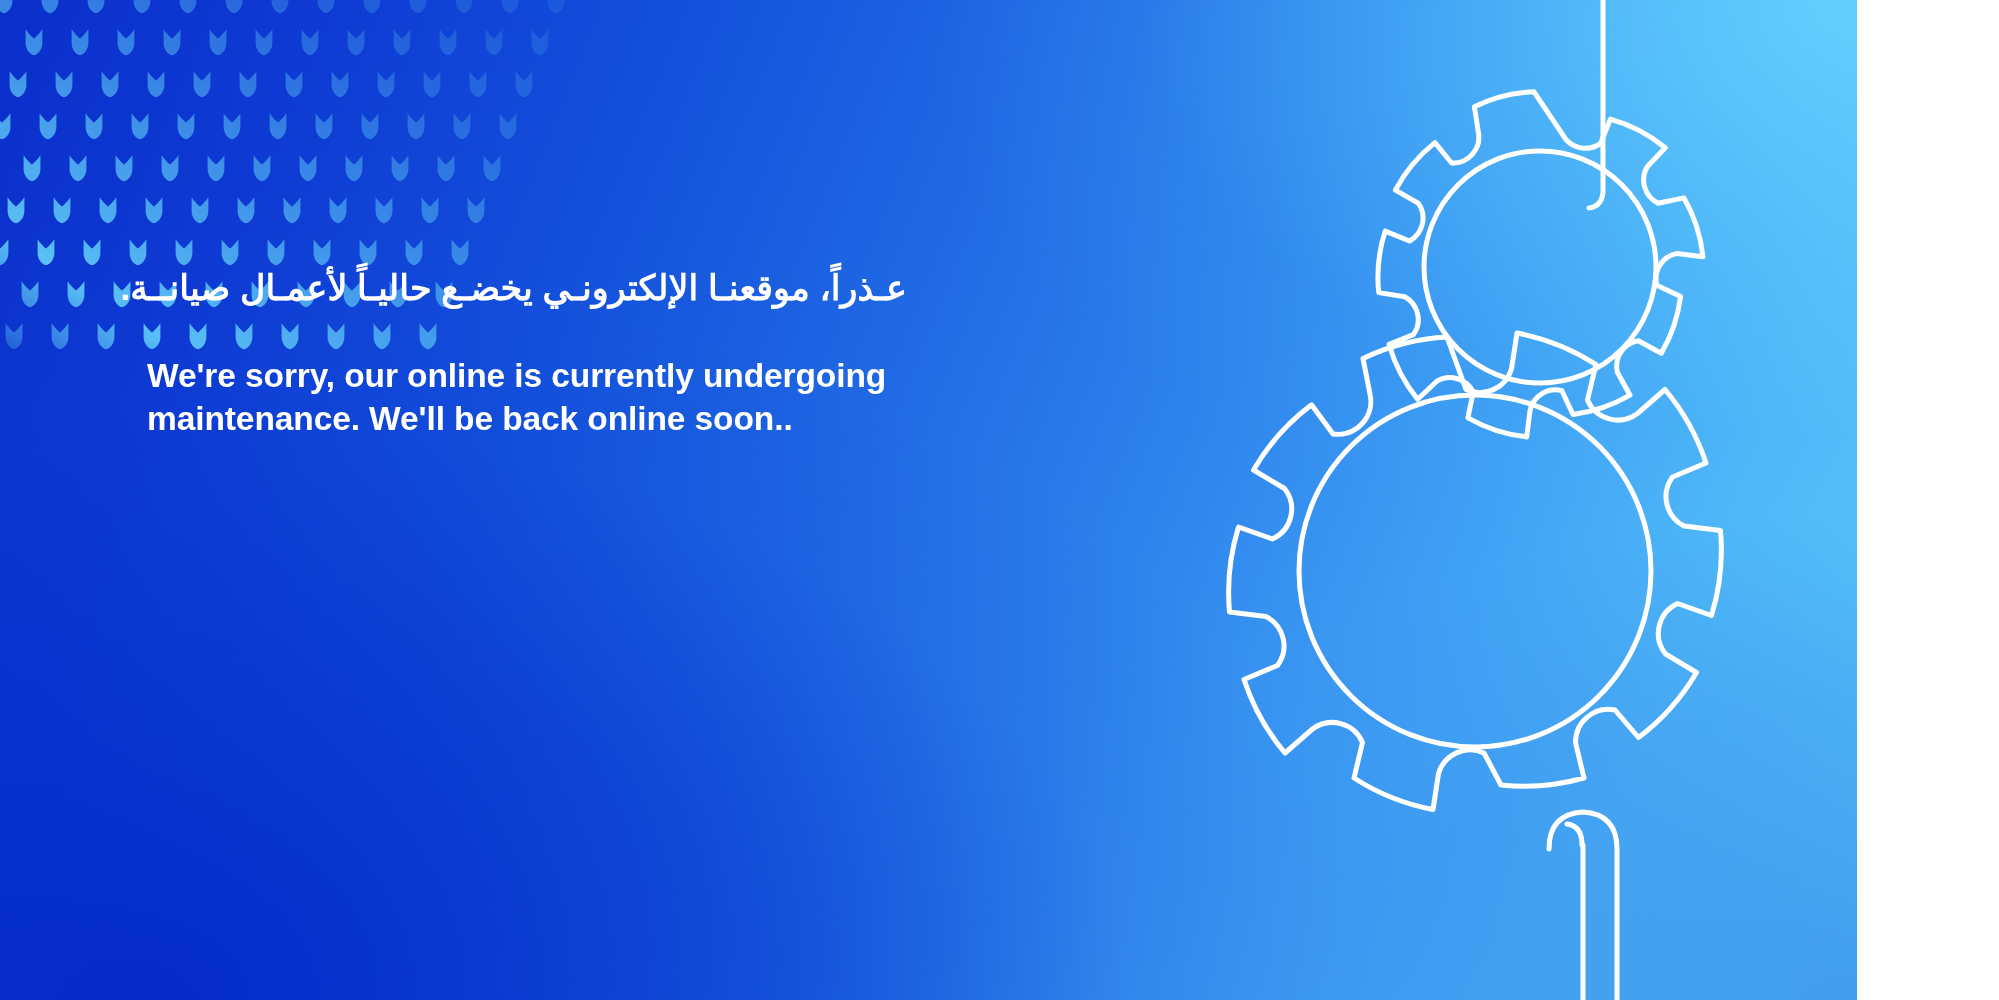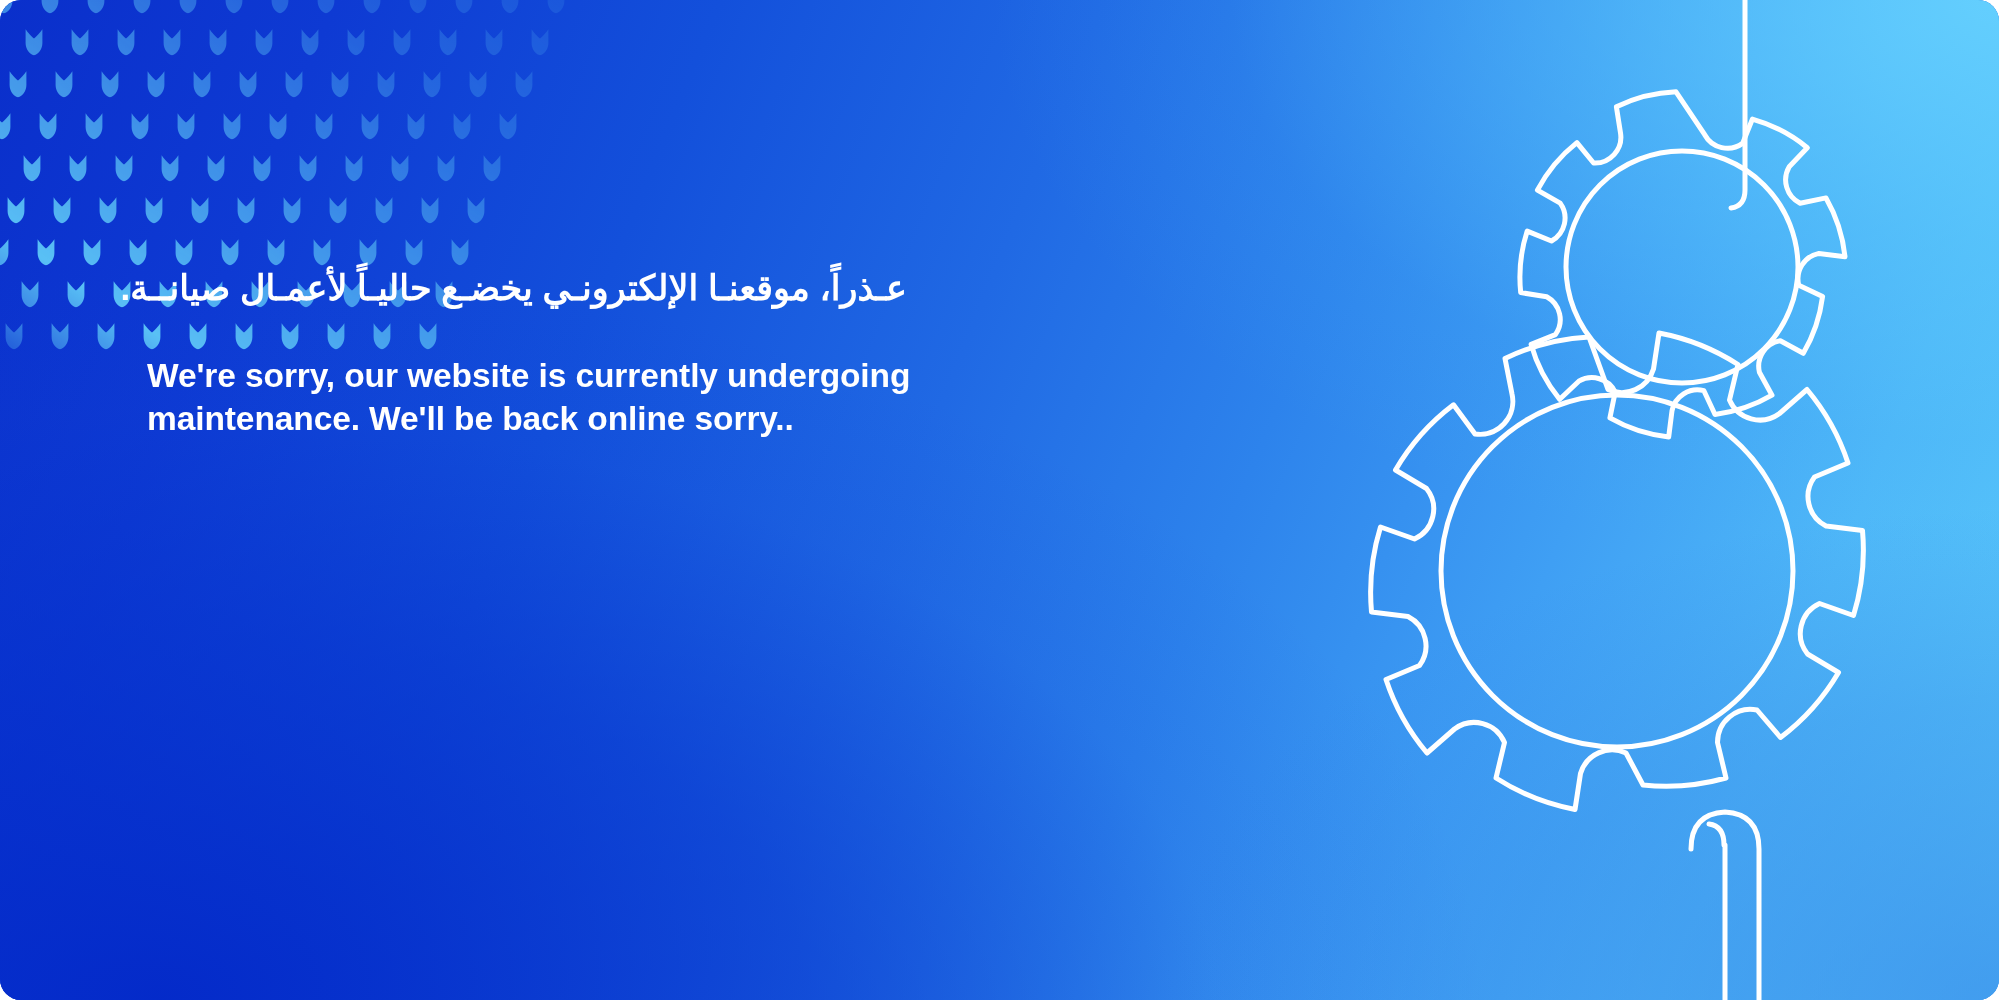--- a/index.html
+++ b/index.html
@@ -8,25 +8,24 @@
     width: 1999px;
     height: 1000px;
     overflow: hidden;
   }
   body {
     font-family: "Liberation Sans", sans-serif;
   }
 
   #stage {
     position: relative;
-    width: 1999px;
+    width: 1857px;
     height: 1000px;
     overflow: hidden;
     background: #1350db;
-    border-radius: 21px;
   }
 
   
   .bg-base {
     position: absolute;
     inset: 0;
     background: linear-gradient(112deg,
         #0a2fcb 0%,
         #0e3ad3 14%,
         #1350db 30%,
@@ -273,18 +272,18 @@
         <path d="M512 849 Q512 814 546 812 Q580 814 580 849 L580 1010"></path>
       </g>
     </svg>
   </div>
 
   <div class="copy">
     <div class="arabic">
       <span class="ar-line">عـذراً، موقعنـا الإلكترونـي يخضـع حاليـاً لأعمـال صيانــة.</span>
     </div>
     <div class="english">
-      <span class="en-line">We're sorry, our website is currently undergoing</span>
-      <span class="en-line">maintenance. We'll be back online sorry..</span>
+      <span class="en-line">We're sorry, our online is currently undergoing</span>
+      <span class="en-line">maintenance. We'll be back online soon..</span>
     </div>
   </div>
 
 </div>
 
 </body></html>

